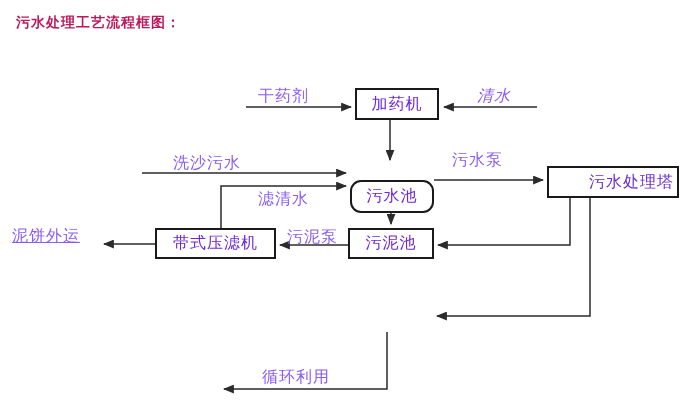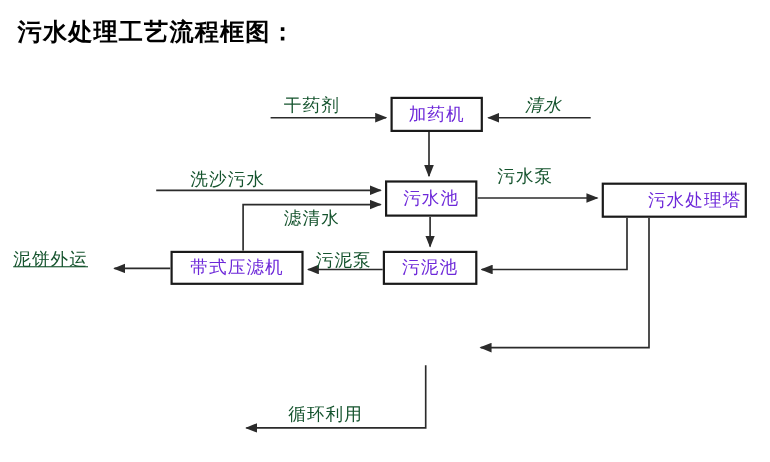--- a/index.html
+++ b/index.html
@@ -19,43 +19,43 @@
     position: absolute;
     left: 0;
     top: 0;
     width: 700px;
     height: 420px;
   }
   .diagram-title {
     position: absolute;
     left: 16px;
     top: 14px;
-    font-size: 22px;
+    font-size: 14px;
     font-weight: bold;
-    color: #000000;
+    color: #be185d;
     letter-spacing: 1px;
     white-space: nowrap;
   }
   .node {
     position: absolute;
     box-sizing: border-box;
     border: 2px solid #1a1a1a;
     background: #ffffff;
     display: flex;
     align-items: center;
     justify-content: center;
     font-size: 16px;
     color: #6d28d9;
     letter-spacing: 1px;
     white-space: nowrap;
   }
   .edge-label {
     position: absolute;
     font-size: 16px;
-    color: #14532d;
+    color: #8b5cf6;
     letter-spacing: 1px;
     white-space: nowrap;
   }
   .flow-line {
     fill: none;
     stroke: #2b2b2b;
     stroke-width: 1.5;
   }
 </style>
 </head>
@@ -79,21 +79,21 @@
     <path class="flow-line" d="M570 198 V245 H438" marker-end="url(#ah)"></path>
     <path class="flow-line" d="M348 245 H280" marker-end="url(#ah)"></path>
     <path class="flow-line" d="M155 244 H104" marker-end="url(#ah)"></path>
     <path class="flow-line" d="M590 198 V316 H437" marker-end="url(#ah)"></path>
     <path class="flow-line" d="M387 332 V389 H224" marker-end="url(#ah)"></path>
   </svg>
 
   <div class="diagram-title">污水处理工艺流程框图：</div>
 
   <div class="node" style="left:355px; top:88px; width:84px; height:32px;">加药机</div>
-  <div class="node" style="left:350px; top:164px; width:84px; height:33px;">污水池</div>
+  <div class="node" style="left:350px; top:180px; width:84px; height:33px;border-radius:11px;">污水池</div>
   <div class="node" style="left:547px; top:166px; width:132px; height:32px;padding-left:37px;">污水处理塔</div>
   <div class="node" style="left:348px; top:228px; width:86px; height:31px;">污泥池</div>
   <div class="node" style="left:155px; top:228px; width:121px; height:31px;">带式压滤机</div>
 
   <div class="edge-label" style="left:258px; top:86px;">干药剂</div>
   <div class="edge-label" style="left:477px; top:86px;font-style:italic;">清水</div>
   <div class="edge-label" style="left:173px; top:153px;">洗沙污水</div>
   <div class="edge-label" style="left:452px; top:150px;">污水泵</div>
   <div class="edge-label" style="left:258px; top:189px;">滤清水</div>
   <div class="edge-label" style="left:287px; top:227px;">污泥泵</div>

